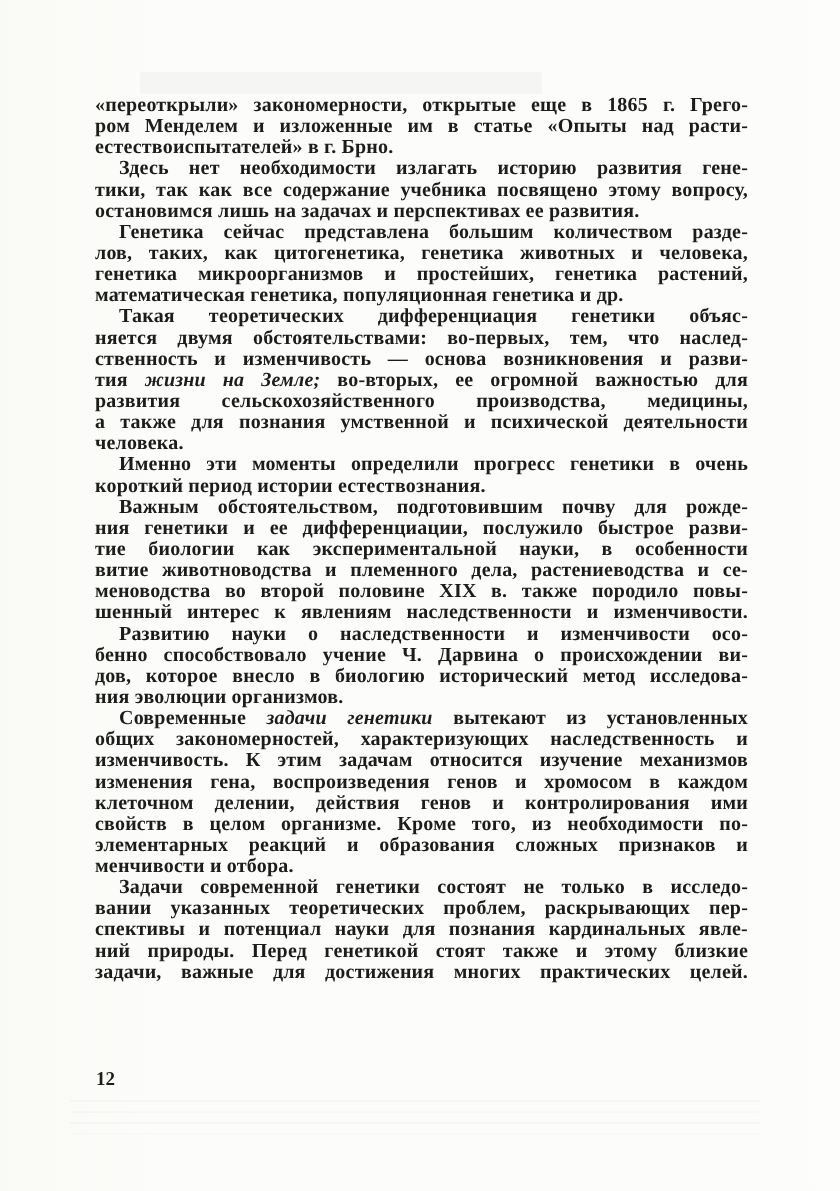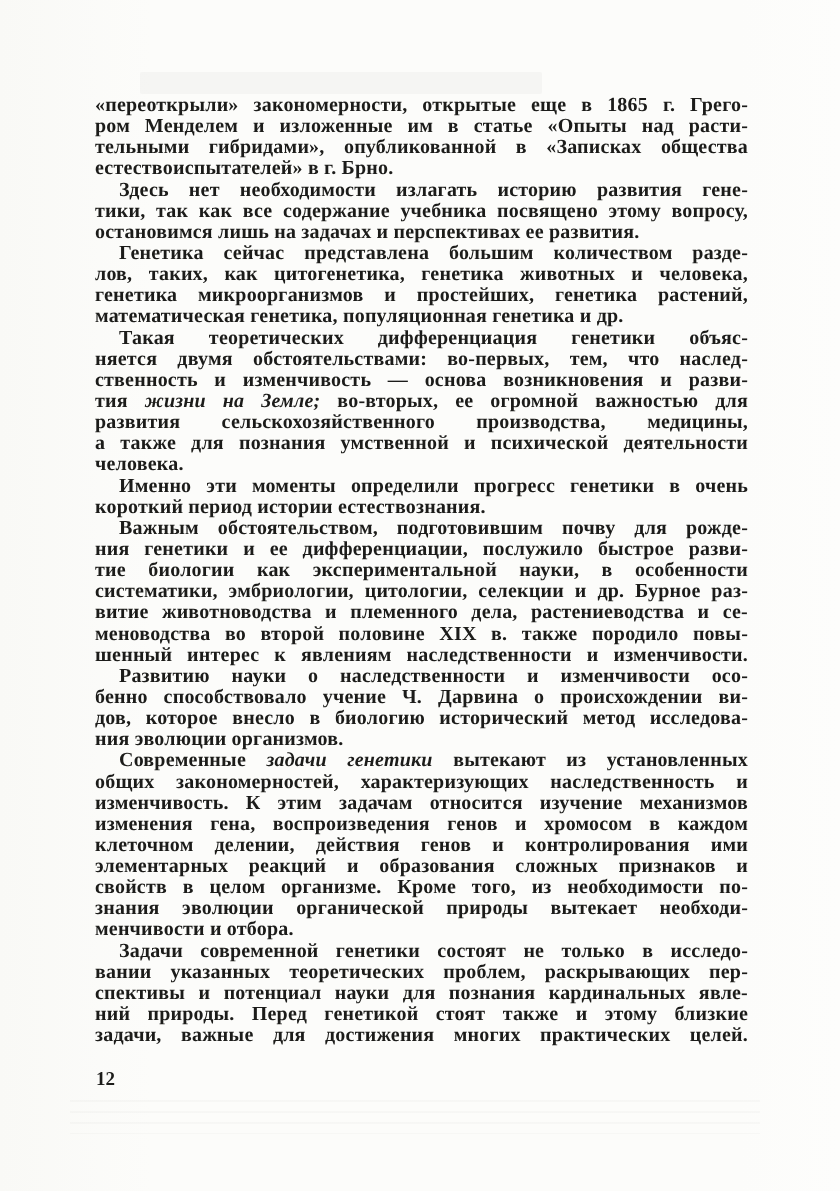--- a/index.html
+++ b/index.html
@@ -72,57 +72,54 @@
   }
 </style>
 </head>
 <body>
 
 <div class="page">
   <div class="smudge top"></div>
   <div class="text-block">
       <div class="line"><span>«переоткрыли» закономерности, открытые еще в 1865 г. Грего-</span></div>
       <div class="line"><span>ром Менделем и изложенные им в статье «Опыты над расти-</span></div>
-      <div class="line"><span>тельными гибридами», опубликованной в «Записках общества</span></div>
       <div class="line left"><span>естествоиспытателей» в г. Брно.</span></div>
       <div class="line indent"><span>Здесь нет необходимости излагать историю развития гене-</span></div>
       <div class="line"><span>тики, так как все содержание учебника посвящено этому вопросу,</span></div>
       <div class="line left"><span>остановимся лишь на задачах и перспективах ее развития.</span></div>
       <div class="line indent"><span>Генетика сейчас представлена большим количеством разде-</span></div>
       <div class="line"><span>лов, таких, как цитогенетика, генетика животных и человека,</span></div>
       <div class="line"><span>генетика микроорганизмов и простейших, генетика растений,</span></div>
       <div class="line left"><span>математическая генетика, популяционная генетика и др.</span></div>
       <div class="line indent"><span>Такая теоретических дифференциация генетики объяс-</span></div>
       <div class="line"><span>няется двумя обстоятельствами: во-первых, тем, что наслед-</span></div>
       <div class="line"><span>ственность и изменчивость — основа возникновения и разви-</span></div>
       <div class="line"><span>тия </span><span class="it">жизни на Земле;</span><span> во-вторых, ее огромной важностью для</span></div>
       <div class="line"><span>развития сельскохозяйственного производства, медицины,</span></div>
       <div class="line"><span>а также для познания умственной и психической деятельности</span></div>
       <div class="line left"><span>человека.</span></div>
       <div class="line indent"><span>Именно эти моменты определили прогресс генетики в очень</span></div>
       <div class="line left"><span>короткий период истории естествознания.</span></div>
       <div class="line indent"><span>Важным обстоятельством, подготовившим почву для рожде-</span></div>
       <div class="line"><span>ния генетики и ее дифференциации, послужило быстрое разви-</span></div>
       <div class="line"><span>тие биологии как экспериментальной науки, в особенности</span></div>
-      <div class="line"><span>систематики, эмбриологии, цитологии, селекции и др. Бурное раз-</span></div>
       <div class="line"><span>витие животноводства и племенного дела, растениеводства и се-</span></div>
       <div class="line"><span>меноводства во второй половине XIX в. также породило повы-</span></div>
       <div class="line"><span>шенный интерес к явлениям наследственности и изменчивости.</span></div>
       <div class="line indent"><span>Развитию науки о наследственности и изменчивости осо-</span></div>
       <div class="line"><span>бенно способствовало учение Ч. Дарвина о происхождении ви-</span></div>
       <div class="line"><span>дов, которое внесло в биологию исторический метод исследова-</span></div>
       <div class="line left"><span>ния эволюции организмов.</span></div>
       <div class="line indent"><span>Современные </span><span class="it">задачи генетики</span><span> вытекают из установленных</span></div>
       <div class="line"><span>общих закономерностей, характеризующих наследственность и</span></div>
       <div class="line"><span>изменчивость. К этим задачам относится изучение механизмов</span></div>
       <div class="line"><span>изменения гена, воспроизведения генов и хромосом в каждом</span></div>
       <div class="line"><span>клеточном делении, действия генов и контролирования ими</span></div>
+      <div class="line"><span>свойств в целом организме. Кроме того, из необходимости по-</span></div>
       <div class="line"><span>элементарных реакций и образования сложных признаков и</span></div>
-      <div class="line"><span>свойств в целом организме. Кроме того, из необходимости по-</span></div>
-      <div class="line"><span>знания эволюции органической природы вытекает необходи-</span></div>
       <div class="line left"><span>менчивости и отбора.</span></div>
       <div class="line indent"><span>Задачи современной генетики состоят не только в исследо-</span></div>
       <div class="line"><span>вании указанных теоретических проблем, раскрывающих пер-</span></div>
       <div class="line"><span>спективы и потенциал науки для познания кардинальных явле-</span></div>
       <div class="line"><span>ний природы. Перед генетикой стоят также и этому близкие</span></div>
       <div class="line"><span>задачи, важные для достижения многих практических целей.</span></div>
     </div>
   <div class="page-number">12</div>
   <div class="smudge bottom"></div>
 </div>

